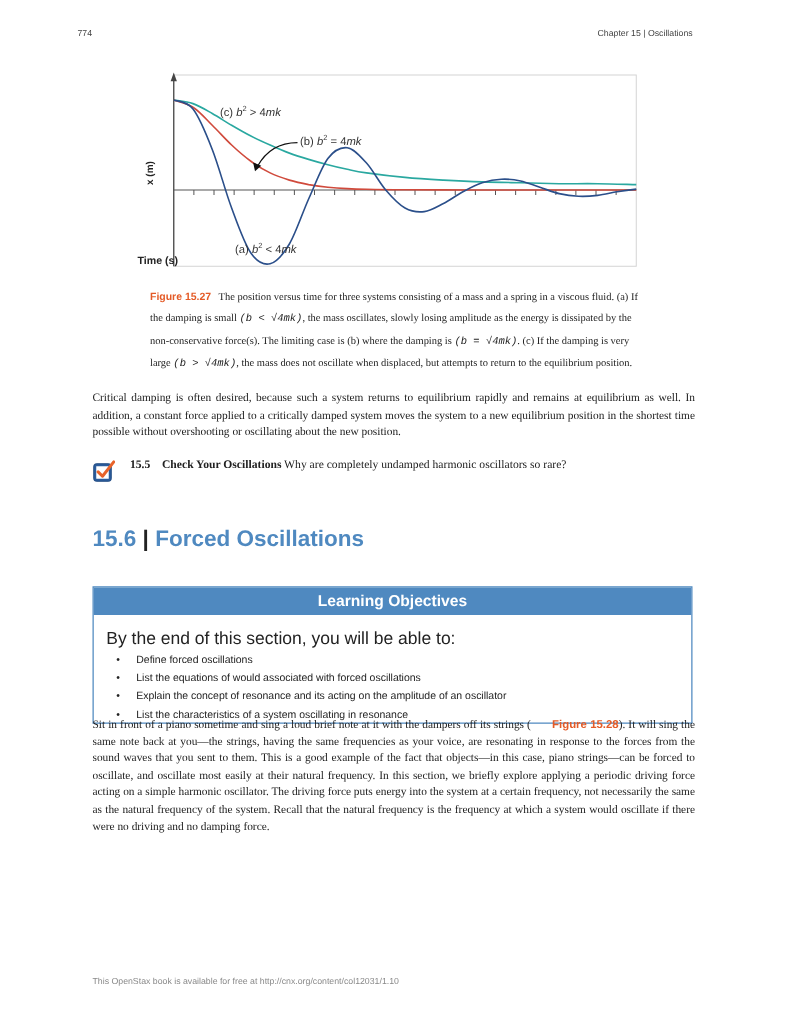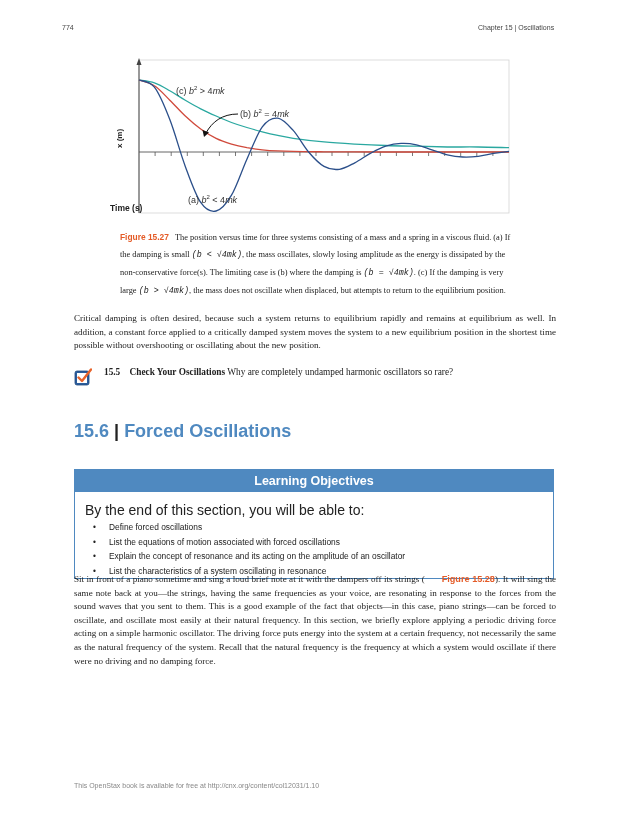--- a/index.html
+++ b/index.html
@@ -128,21 +128,21 @@
   <span>15.6</span>
   <span class="sep">|</span>
   <span>Forced Oscillations</span>
 </div>
 
 <div class="lo-box sans">
   <div class="lo-head">Learning Objectives</div>
   <div class="lo-intro">By the end of this section, you will be able to:</div>
   <ul class="lo-list">
     <li>Define forced oscillations</li>
-    <li>List the equations of motion associated with forced oscillations</li>
+    <li>List the equations of would associated with forced oscillations</li>
     <li>Explain the concept of resonance and its acting on the amplitude of an oscillator</li>
     <li>List the characteristics of a system oscillating in resonance</li>
   </ul>
 </div>
 
 <p class="para p2 serif" style="margin:0;"><span>Sit in front of a piano sometime and sing a loud brief note at it with the dampers off its strings (</span><span class="figref">Figure 15.28</span><span>). It will sing the same note back at you—the strings, having the same frequencies as your voice, are resonating in response to the forces from the sound waves that you sent to them. This is a good example of the fact that objects—in this case, piano strings—can be forced to oscillate, and oscillate most easily at their natural frequency. In this section, we briefly explore applying a periodic driving force acting on a simple harmonic oscillator. The driving force puts energy into the system at a certain frequency, not necessarily the same as the natural frequency of the system. Recall that the natural frequency is the frequency at which a system would oscillate if there were no driving and no damping force.</span></p>
 
 <div class="footer sans">This OpenStax book is available for free at http://cnx.org/content/col12031/1.10</div>
 
 </body></html>

